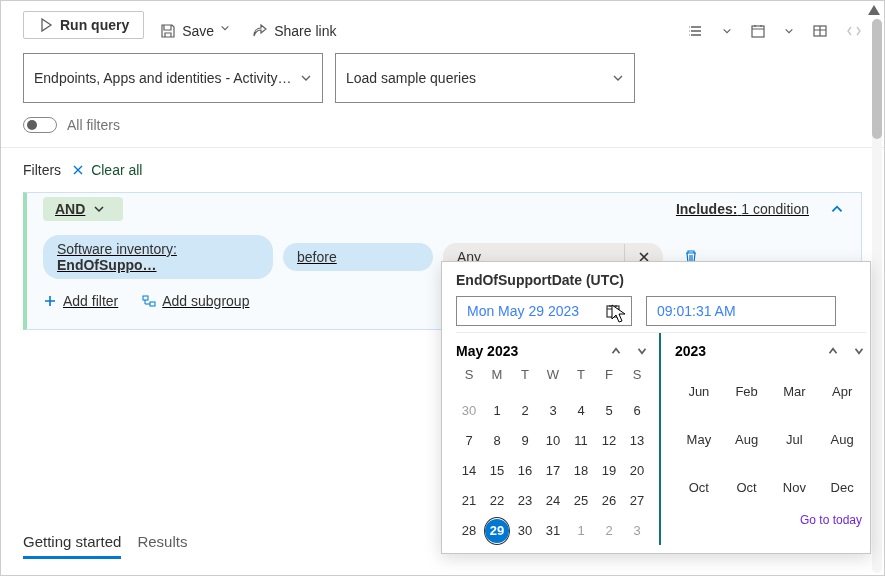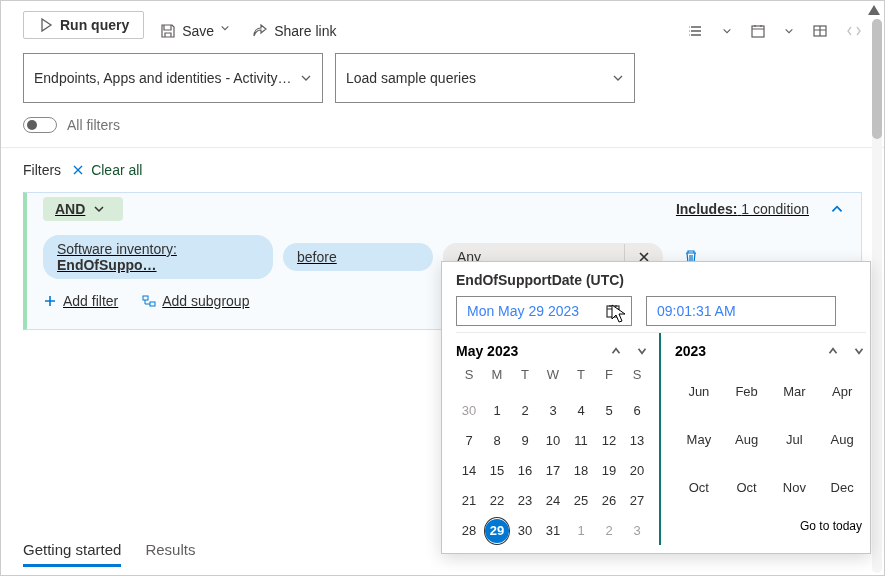--- a/index.html
+++ b/index.html
@@ -69,24 +69,24 @@
   .cal-head { display: flex; align-items: center; justify-content: space-between; font-weight: 600; margin-bottom: 8px; }
   .cal-nav { display: flex; gap: 12px; color: #605e5c; }
   .cal-grid { display: grid; grid-template-columns: repeat(7, 26px); grid-auto-rows: 28px; gap: 2px; font-size: 13px; color: #323130; }
   .cal-grid .dow { color: #605e5c; text-align: center; font-weight: 400; }
   .cal-grid .d { text-align: center; line-height: 28px; border-radius: 50%; }
   .cal-grid .d.other { color: #a19f9d; }
   .cal-grid .d.sel { background: #0078d4; color: #fff; font-weight: 600; }
   .cal-grid .d.selwrap { border: 1px solid #323130; padding:0; }
 
   .month-grid { display: grid; grid-template-columns: repeat(4, 1fr); grid-auto-rows: 48px; align-items: center; justify-items: center; font-size: 13px; color: #323130; }
-  .go-today { position: absolute; right: 4px; bottom: 12px; font-size: 12px; color: #000000; margin-top: 34px; }
-
-  
-  .bottom-tabs { position: absolute; left: 22px; bottom: 8px; display: flex; gap: 24px; font-size: 15px; color: #605e5c; text-align: center; }
+  .go-today { position: absolute; right: 4px; bottom: 18px; font-size: 12px; color: #6d28d9; margin-top: 34px; }
+
+  
+  .bottom-tabs { position: absolute; left: 22px; bottom: 16px; display: flex; gap: 16px; font-size: 15px; color: #605e5c; text-align: center; }
   .bottom-tabs .tab.active { color: #323130; font-weight: 400; border-bottom: 3px solid #0078d4; padding-bottom: 6px; }
   .bottom-tabs .tab { padding-bottom: 6px; }
 
   svg { display: block; }
 </style>
 </head>
 <body>
 
 <div class="frame">
   <div class="scroll-indicator"></div>

